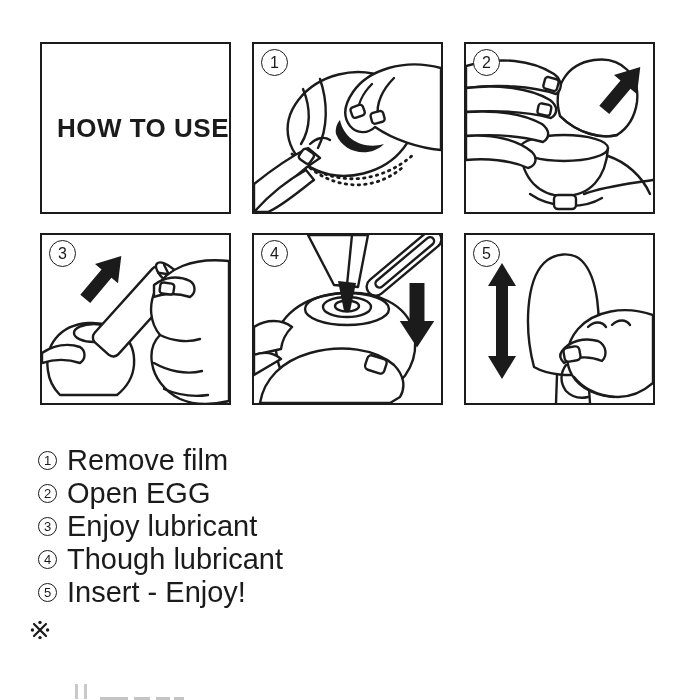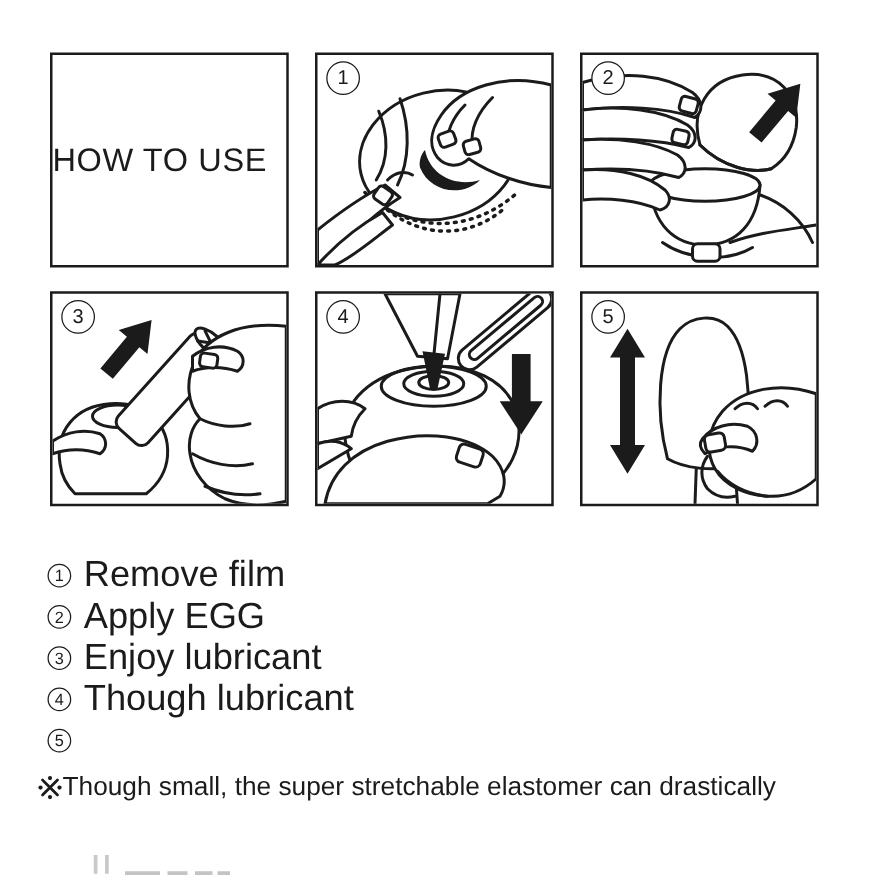--- a/index.html
+++ b/index.html
@@ -20,21 +20,21 @@
   .panel .ink{fill:none;stroke:#1b1b1b;stroke-width:2.4;stroke-linecap:round;stroke-linejoin:round;}
   .panel .wink{fill:#ffffff;stroke:#1b1b1b;stroke-width:2.4;stroke-linecap:round;stroke-linejoin:round;}
   .panel .solid{fill:#1b1b1b;stroke:none;}
   .panel .dots{fill:none;stroke:#1b1b1b;stroke-width:2.8;stroke-dasharray:1.5 5;stroke-linecap:round;}
   .badge{
     position:absolute;top:5px;left:7px;width:25px;height:25px;z-index:2;
     border:1.5px solid #1b1b1b;border-radius:50%;background:#fff;
     display:flex;align-items:center;justify-content:center;
     font-size:16px;line-height:1;
   }
-  .title-panel{display:flex;align-items:center;justify-content:flex-start;}
+  .title-panel{display:flex;align-items:center;justify-content:flex-end;font-weight:bold;}
   .title-text{font-size:26px;letter-spacing:0.5px;white-space:nowrap;}
   
   .instructions{position:absolute;left:38px;top:450px;}
   .ins-item{display:flex;align-items:center;height:20px;margin-bottom:13px;}
   .ins-badge{
     flex:0 0 auto;width:19px;height:19px;border:1.4px solid #1b1b1b;border-radius:50%;
     display:flex;align-items:center;justify-content:center;font-size:13px;line-height:1;
     margin-right:10px;box-sizing:border-box;
   }
   .ins-label{font-size:29px;white-space:nowrap;}
@@ -161,45 +161,45 @@
     </div>
   </div>
 
   <div class="instructions">
     <div class="ins-item">
       <span class="ins-badge">1</span>
       <span class="ins-label">Remove film</span>
     </div>
     <div class="ins-item">
       <span class="ins-badge">2</span>
-      <span class="ins-label">Apply EGG</span>
+      <span class="ins-label">Open EGG</span>
     </div>
     <div class="ins-item">
       <span class="ins-badge">3</span>
       <span class="ins-label">Enjoy lubricant</span>
     </div>
     <div class="ins-item">
       <span class="ins-badge">4</span>
       <span class="ins-label">Though lubricant</span>
     </div>
     <div class="ins-item">
       <span class="ins-badge">5</span>
+      <span class="ins-label">Insert - Enjoy!</span>
     </div>
   </div>
 
   <div class="note">
     <svg class="note-marker" viewBox="0 0 20 20">
       <path d="M4,4 L16,16 M16,4 L4,16" stroke="#1b1b1b" stroke-width="2.2" stroke-linecap="round" fill="none"></path>
       <circle cx="10" cy="2.4" r="1.7" fill="#1b1b1b"></circle>
       <circle cx="10" cy="17.6" r="1.7" fill="#1b1b1b"></circle>
       <circle cx="2.4" cy="10" r="1.7" fill="#1b1b1b"></circle>
       <circle cx="17.6" cy="10" r="1.7" fill="#1b1b1b"></circle>
     </svg>
     <div class="note-lines">
-      <div class="note-line">Though small, the super stretchable elastomer can drastically</div>
     </div>
   </div>
 
   <div class="bottom-artifact">
     <div class="ba-tick" style="left:75px;"></div>
     <div class="ba-tick" style="left:84px;"></div>
     <div class="ba-dash" style="left:100px;width:28px;"></div>
     <div class="ba-dash" style="left:134px;width:16px;"></div>
     <div class="ba-dash" style="left:156px;width:14px;"></div>
     <div class="ba-dash" style="left:174px;width:10px;"></div>

